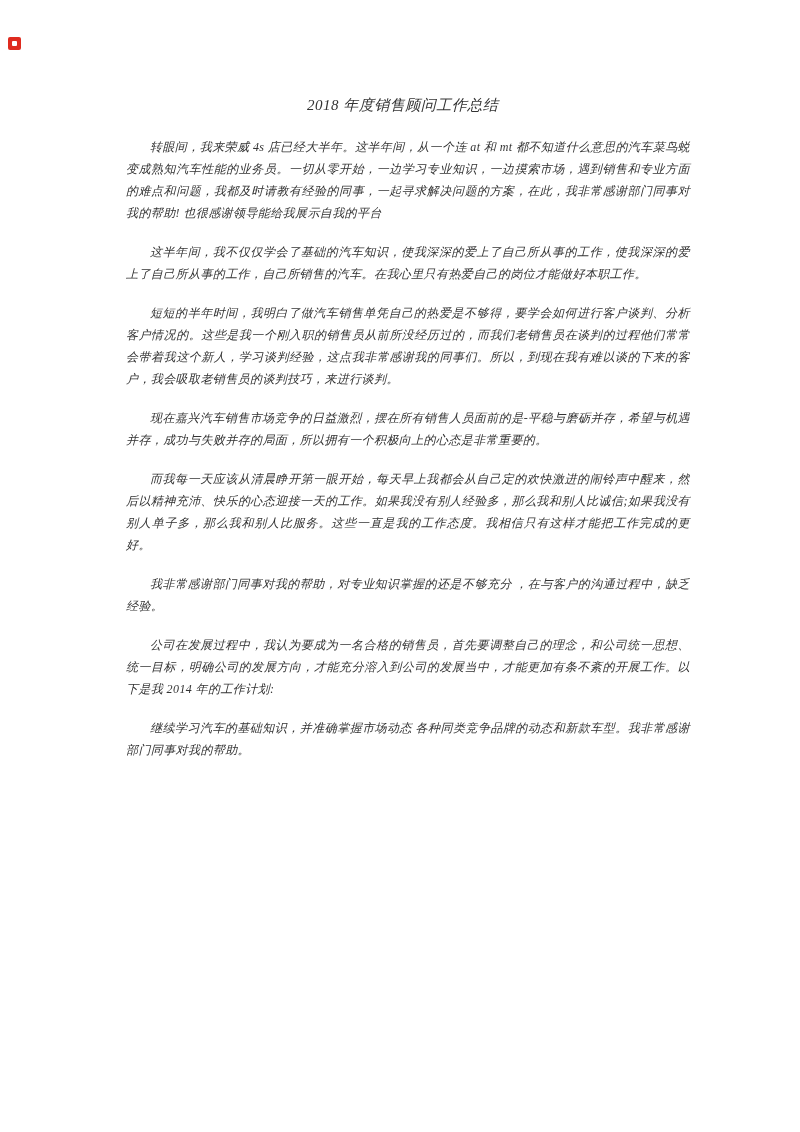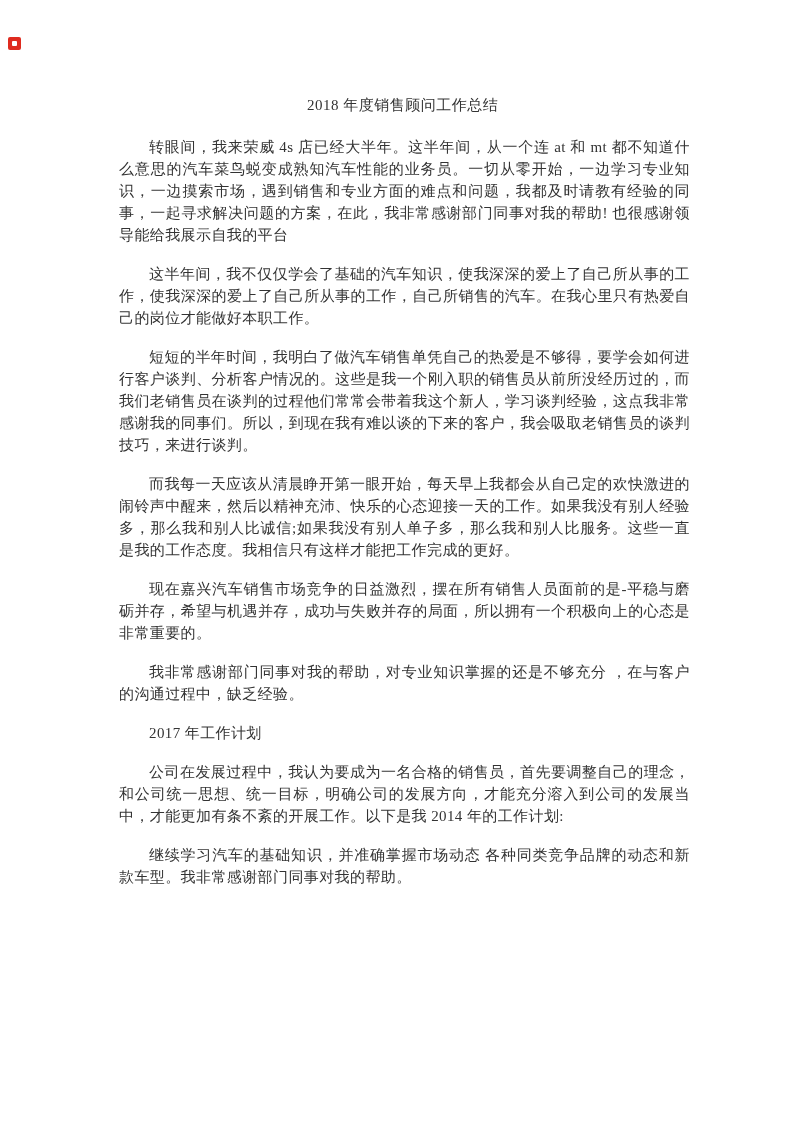--- a/index.html
+++ b/index.html
@@ -30,54 +30,54 @@
     width: 5px;
     height: 5px;
     background: #ffffff;
     border-radius: 1px;
   }
   .doc {
     position: absolute;
     left: 115px;
     top: 94px;
     width: 575px;
+    font-style: italic;
   }
   .doc-title {
     font-size: 15px;
     font-weight: normal;
     line-height: 22px;
     text-align: center;
     letter-spacing: 0.5px;
     margin: 0 0 20px 0;
   }
   .doc p {
-    font-size: 15px;
+    font-size: 12px;
     line-height: 22px;
     letter-spacing: 0.4px;
-    margin: 0 0 17px 4px;
+    margin: 0 0 17px 11px;
     text-indent: 2em;
     text-align: justify;
     text-justify: inter-character;
     word-break: break-all;
   }
 </style>
 </head>
 <body>
 
 <div class="red-badge" style="background: rgb(223, 43, 31);">
   <div class="inner-dot"></div>
 </div>
 
 <div class="doc">
 
   <h1 class="doc-title">2018 年度销售顾问工作总结</h1>
 
   <p>转眼间，我来荣威 4s 店已经大半年。这半年间，从一个连 at 和 mt 都不知道什么意思的汽车菜鸟蜕变成熟知汽车性能的业务员。一切从零开始，一边学习专业知识，一边摸索市场，遇到销售和专业方面的难点和问题，我都及时请教有经验的同事，一起寻求解决问题的方案，在此，我非常感谢部门同事对我的帮助! 也很感谢领导能给我展示自我的平台</p>
   <p>这半年间，我不仅仅学会了基础的汽车知识，使我深深的爱上了自己所从事的工作，使我深深的爱上了自己所从事的工作，自己所销售的汽车。在我心里只有热爱自己的岗位才能做好本职工作。</p>
   <p>短短的半年时间，我明白了做汽车销售单凭自己的热爱是不够得，要学会如何进行客户谈判、分析客户情况的。这些是我一个刚入职的销售员从前所没经历过的，而我们老销售员在谈判的过程他们常常会带着我这个新人，学习谈判经验，这点我非常感谢我的同事们。所以，到现在我有难以谈的下来的客户，我会吸取老销售员的谈判技巧，来进行谈判。</p>
+  <p>现在嘉兴汽车销售市场竞争的日益激烈，摆在所有销售人员面前的是-平稳与磨砺并存，希望与机遇并存，成功与失败并存的局面，所以拥有一个积极向上的心态是非常重要的。</p>
   <p>而我每一天应该从清晨睁开第一眼开始，每天早上我都会从自己定的欢快激进的闹铃声中醒来，然后以精神充沛、快乐的心态迎接一天的工作。如果我没有别人经验多，那么我和别人比诚信;如果我没有别人单子多，那么我和别人比服务。这些一直是我的工作态度。我相信只有这样才能把工作完成的更好。</p>
-  <p>现在嘉兴汽车销售市场竞争的日益激烈，摆在所有销售人员面前的是-平稳与磨砺并存，希望与机遇并存，成功与失败并存的局面，所以拥有一个积极向上的心态是非常重要的。</p>
   <p>我非常感谢部门同事对我的帮助，对专业知识掌握的还是不够充分 ，在与客户的沟通过程中，缺乏经验。</p>
-  <p>2017 年工作计划</p>
   <p>公司在发展过程中，我认为要成为一名合格的销售员，首先要调整自己的理念，和公司统一思想、统一目标，明确公司的发展方向，才能充分溶入到公司的发展当中，才能更加有条不紊的开展工作。以下是我 2014 年的工作计划:</p>
   <p>继续学习汽车的基础知识，并准确掌握市场动态 各种同类竞争品牌的动态和新款车型。我非常感谢部门同事对我的帮助。</p>
 
 </div>
 
 </body></html>

